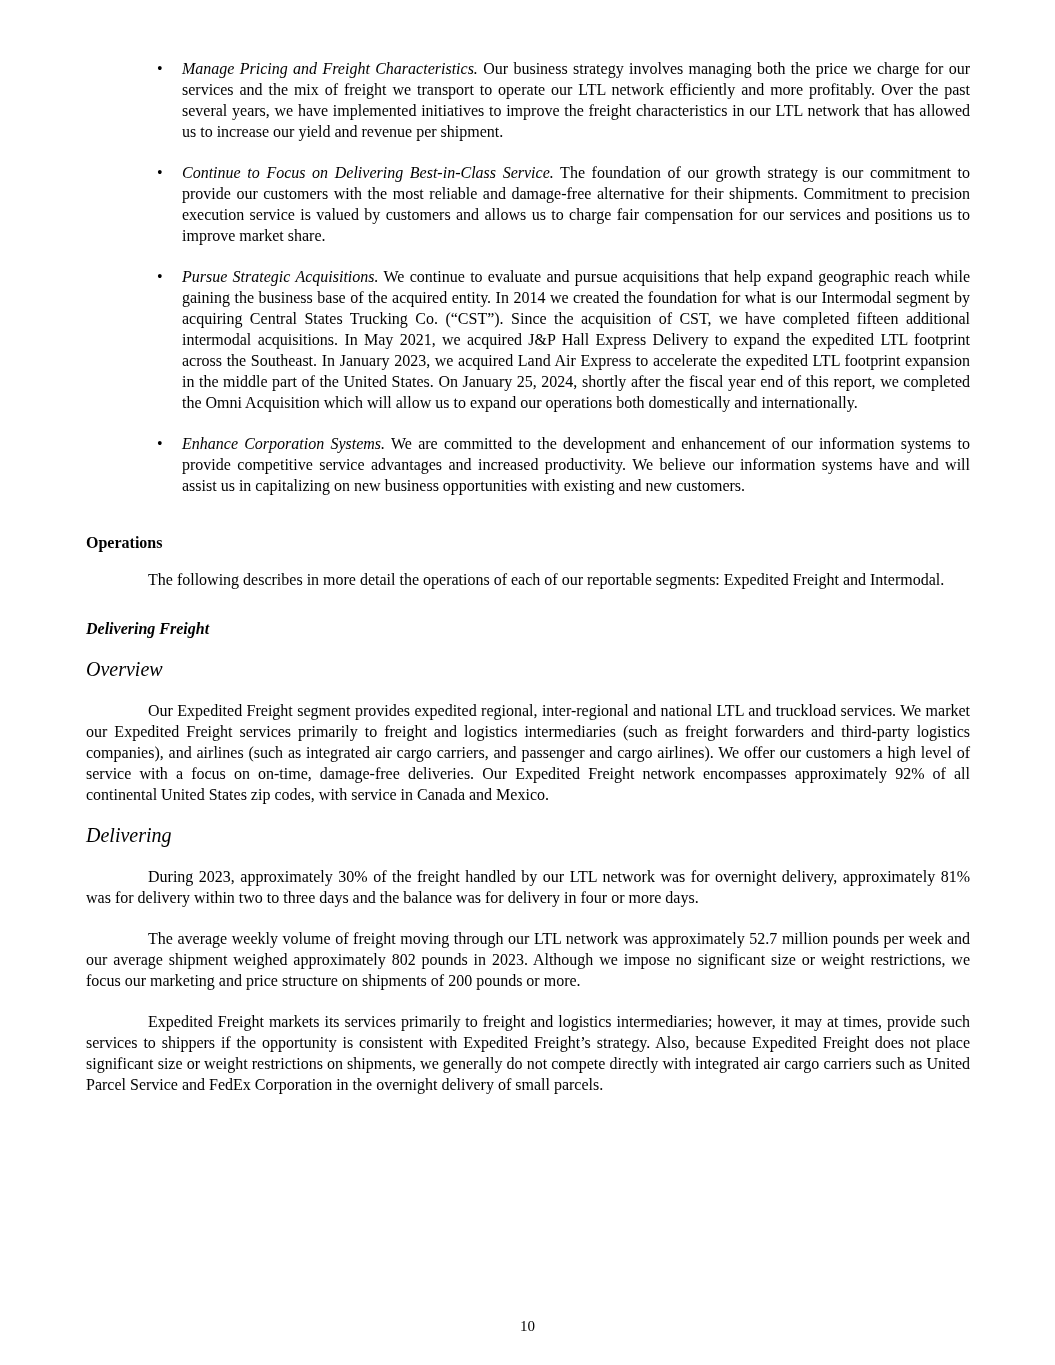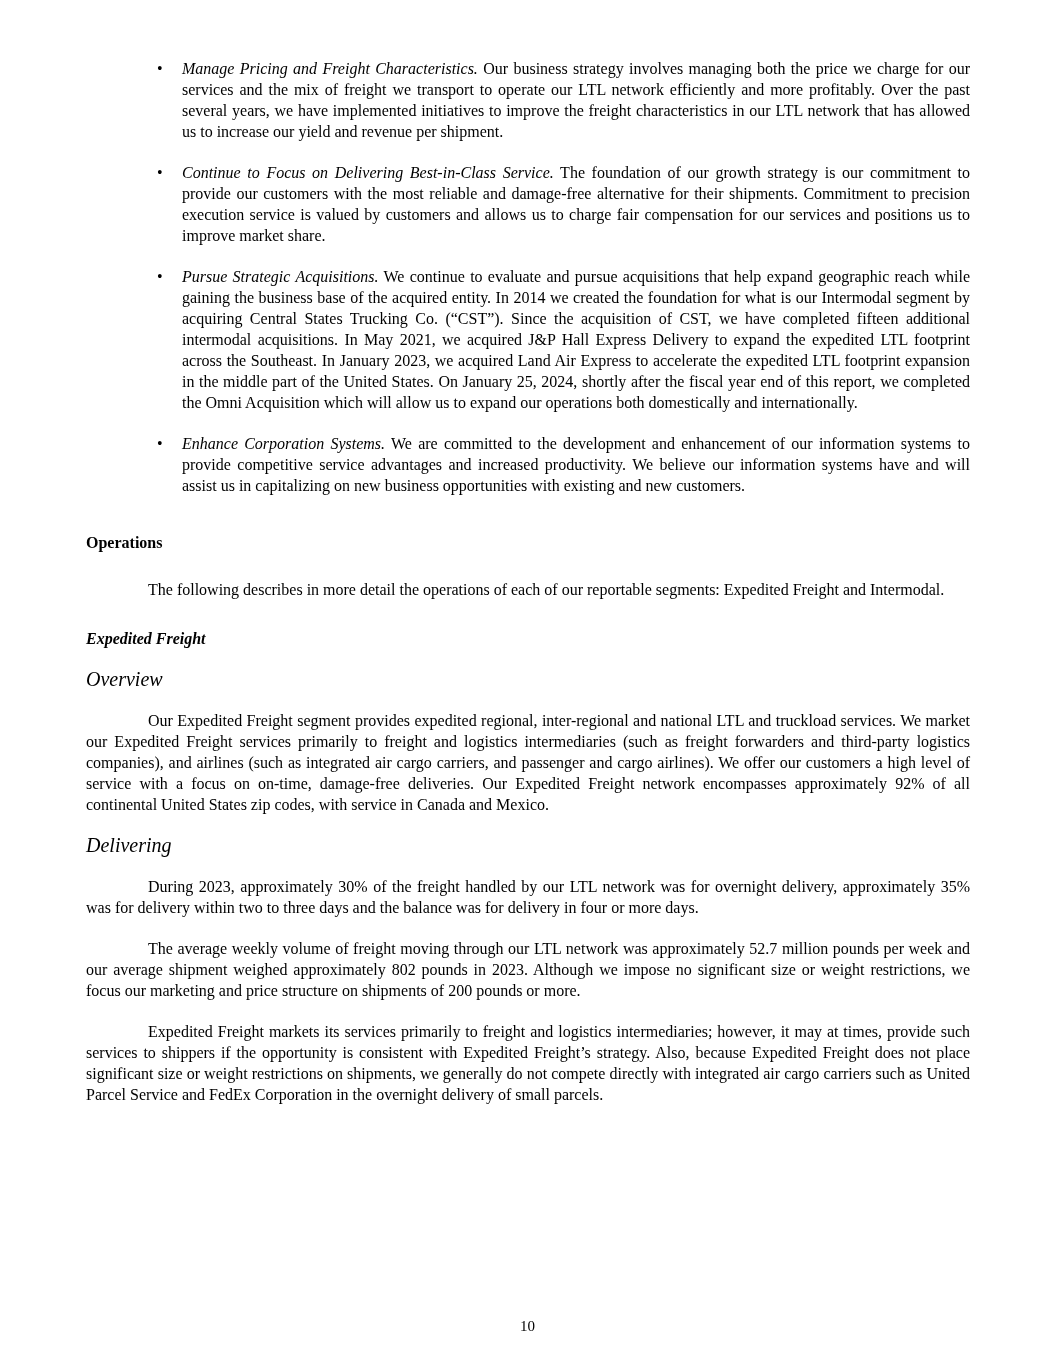--- a/index.html
+++ b/index.html
@@ -63,21 +63,21 @@
     margin: 24px 0 0 0;
   }
   .heading-italic {
     font-weight: normal;
     font-style: italic;
     font-size: 20px;
     line-height: 21px;
     margin: 20px 0 0 0;
   }
   .intro-para {
-    margin: 22px 0 0 0;
+    margin: 12px 0 0 0;
     text-align: justify;
     line-height: 29px;
     text-indent: 62px;
   }
   .page-number {
     position: absolute;
     left: 0;
     right: 0;
     top: 1316px;
     text-align: center;
@@ -108,29 +108,29 @@
 
     <div class="bullet-item">
       <span class="bullet-marker">•</span>
       <p class="para"><span class="it">Enhance Corporation Systems.</span> <span>We are committed to the development and enhancement of our information systems to provide competitive service advantages and increased productivity. We believe our information systems have and will assist us in capitalizing on new business opportunities with existing and new customers.</span></p>
     </div>
 
     <h3 class="heading-bold">Operations</h3>
 
     <p class="intro-para">The following describes in more detail the operations of each of our reportable segments: Expedited Freight and Intermodal.</p>
 
-    <h4 class="heading-bold-italic">Expedited Freight</h4>
+    <h4 class="heading-bold-italic">Delivering Freight</h4>
 
     <h5 class="heading-italic">Overview</h5>
 
     <p class="para indent space-above">Our Expedited Freight segment provides expedited regional, inter-regional and national LTL and truckload services. We market our Expedited Freight services primarily to freight and logistics intermediaries (such as freight forwarders and third-party logistics companies), and airlines (such as integrated air cargo carriers, and passenger and cargo airlines). We offer our customers a high level of service with a focus on on-time, damage-free deliveries. Our Expedited Freight network encompasses approximately 92% of all continental United States zip codes, with service in Canada and Mexico.</p>
 
     <h5 class="heading-italic">Delivering</h5>
 
-    <p class="para indent space-above">During 2023, approximately 30% of the freight handled by our LTL network was for overnight delivery, approximately 35% was for delivery within two to three days and the balance was for delivery in four or more days.</p>
+    <p class="para indent space-above">During 2023, approximately 30% of the freight handled by our LTL network was for overnight delivery, approximately 81% was for delivery within two to three days and the balance was for delivery in four or more days.</p>
 
     <p class="para indent space-above">The average weekly volume of freight moving through our LTL network was approximately 52.7 million pounds per week and our average shipment weighed approximately 802 pounds in 2023. Although we impose no significant size or weight restrictions, we focus our marketing and price structure on shipments of 200 pounds or more.</p>
 
     <p class="para indent space-above">Expedited Freight markets its services primarily to freight and logistics intermediaries; however, it may at times, provide such services to shippers if the opportunity is consistent with Expedited Freight’s strategy. Also, because Expedited Freight does not place significant size or weight restrictions on shipments, we generally do not compete directly with integrated air cargo carriers such as United Parcel Service and FedEx Corporation in the overnight delivery of small parcels.</p>
 
   </div>
 
   <div class="page-number">10</div>
 </div>
 

